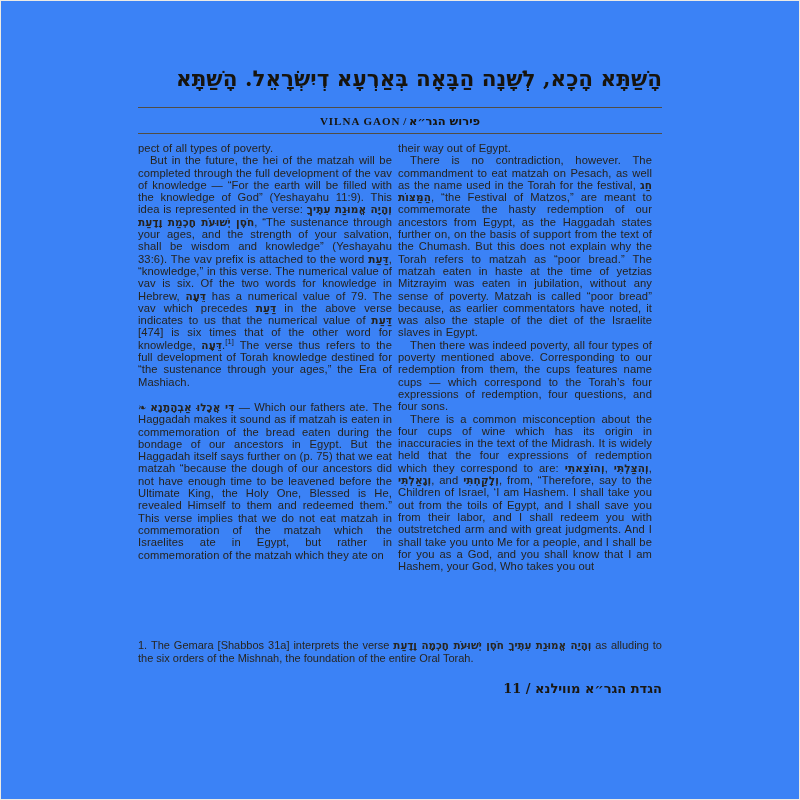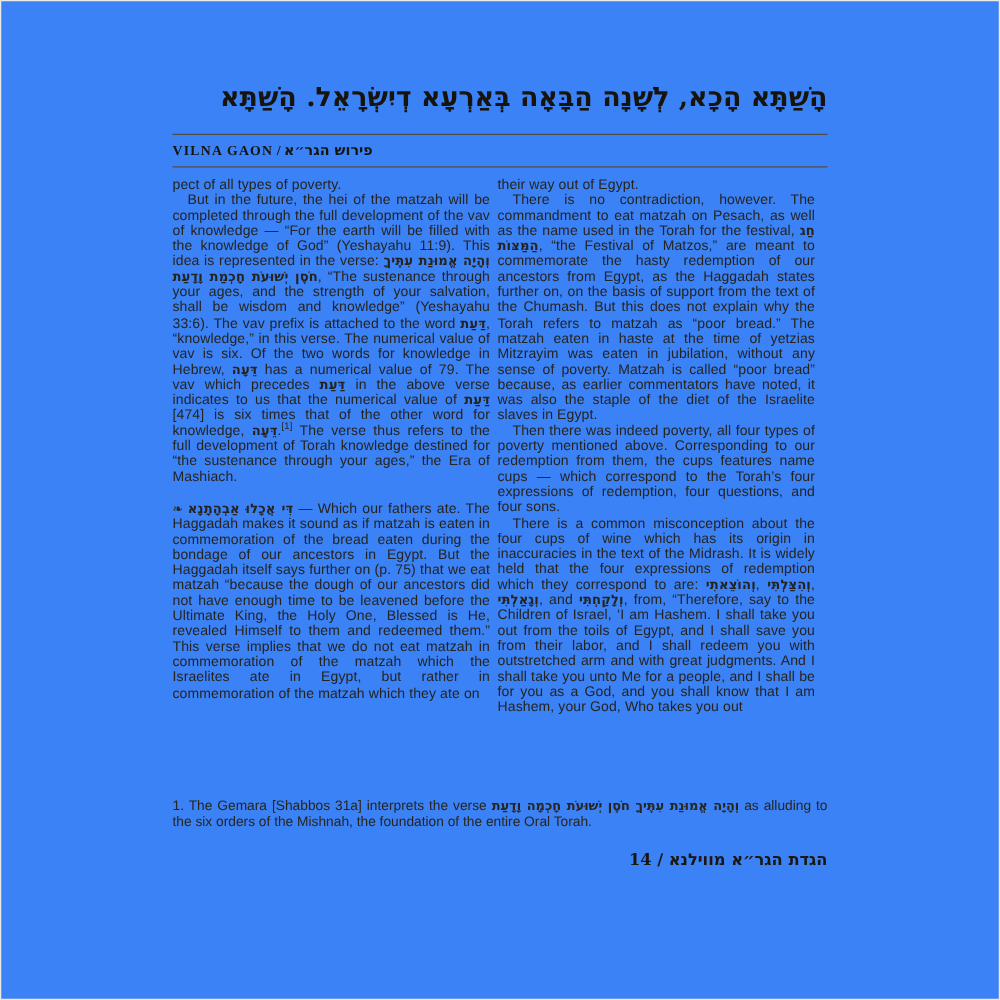--- a/index.html
+++ b/index.html
@@ -13,21 +13,21 @@
   
   .masthead {
     direction:rtl; text-align:right; width:486px; margin-left:auto;
     font-family:"DejaVu Serif","DejaVu Sans",serif; font-weight:700;
     font-size:21.5px; line-height:28px; color:#17140e;
   }
 
   
   .band {
     margin-top:14px; border-top:1.3px solid #514d45; border-bottom:1.3px solid #514d45;
-    padding:3px 0 4px; text-align:left; color:#17140e;
+    padding:3px 0 4px; text-align:center; color:#17140e;
   }
   .band-latin { font-family:"Liberation Serif",serif; font-weight:700; font-size:11px; letter-spacing:1px; }
   .band-sep   { font-family:"Liberation Serif",serif; font-weight:700; font-size:11px; }
   .band-he    { font-family:"DejaVu Serif","DejaVu Sans",serif; font-weight:700; font-size:11.5px; }
 
   
   .columns { display:flex; gap:6px; margin-top:8px; min-height:492px; align-items:flex-start; }
   .col {
     width:254px; text-align:justify; font-size:11.2px; line-height:12.3px;
     letter-spacing:0.1px; color:#26231e;
@@ -81,16 +81,16 @@
           <p class="para indent"><span class="run-r">There is no contradiction, however. The commandment to eat </span><span class="run-i">matzah</span><span class="run-r"> on Pesach, as well as the name used in the Torah for the festival, </span><span class="run-he" dir="rtl">חַג הַמַּצּוֹת</span><span class="run-r">, “the Festival of </span><span class="run-i">Matzos</span><span class="run-r">,” are meant to commemorate the hasty redemption of our ancestors from Egypt, as the Haggadah states further on, on the basis of support from the text of the </span><span class="run-i">Chumash</span><span class="run-r">. But this does not explain why the Torah refers to </span><span class="run-i">matzah</span><span class="run-r"> as “poor bread.” The </span><span class="run-i">matzah</span><span class="run-r"> eaten in haste at the time of </span><span class="run-i">yetzias Mitzrayim</span><span class="run-r"> was eaten in jubilation, without any sense of poverty. </span><span class="run-i">Matzah</span><span class="run-r"> is called “poor bread” because, as earlier commentators have noted, it was also the staple of the diet of the Israelite slaves in Egypt.</span></p>
           <p class="para indent"><span class="run-r">Then there was indeed poverty, all four types of poverty mentioned above. Corresponding to our redemption from them, the </span><span class="run-i">cups</span><span class="run-r"> features name cups — which correspond to the Torah’s four expressions of redemption, four questions, and four sons.</span></p>
           <p class="para indent"><span class="run-r">There is a common misconception about the four cups of wine which has its origin in inaccuracies in the text of the Midrash. It is widely held that the four expressions of redemption which they correspond to are: </span><span class="run-he" dir="rtl">וְהוֹצֵאתִי</span><span class="run-r">, </span><span class="run-he" dir="rtl">וְהִצַּלְתִּי</span><span class="run-r">, </span><span class="run-he" dir="rtl">וְגָאַלְתִּי</span><span class="run-r">, and </span><span class="run-he" dir="rtl">וְלָקַחְתִּי</span><span class="run-r">, from, “Therefore, say to the Children of Israel, ‘I am Hashem. </span><span class="run-i">I shall take you out</span><span class="run-r"> from the toils of Egypt, </span><span class="run-i">and I shall save</span><span class="run-r"> you from their labor, </span><span class="run-i">and I shall redeem</span><span class="run-r"> you with outstretched arm and with great judgments. </span><span class="run-i">And I shall take you</span><span class="run-r"> unto Me for a people, and I shall be for you as a God, and you shall know that I am Hashem, your God, Who takes you out</span></p>
         </div>
     </div>
 
     <div class="footnote">
         <p class="para"><span class="run-r">1. The </span><span class="run-i">Gemara</span><span class="run-r"> [</span><span class="run-i">Shabbos</span><span class="run-r"> 31a] interprets the verse </span><span class="run-he" dir="rtl">וְהָיָה אֱמוּנַת עִתֶּיךָ חֹסֶן יְשׁוּעֹת חָכְמָה וָדָעַת</span><span class="run-r"> as alluding to the six orders of the Mishnah, the foundation of the entire Oral Torah.</span></p>
       </div>
 
-    <div class="page-footer">הגדת הגר״א מווילנא / 14</div>
+    <div class="page-footer">הגדת הגר״א מווילנא / 11</div>
 
   </div>
 </div>
 
 </body></html>

